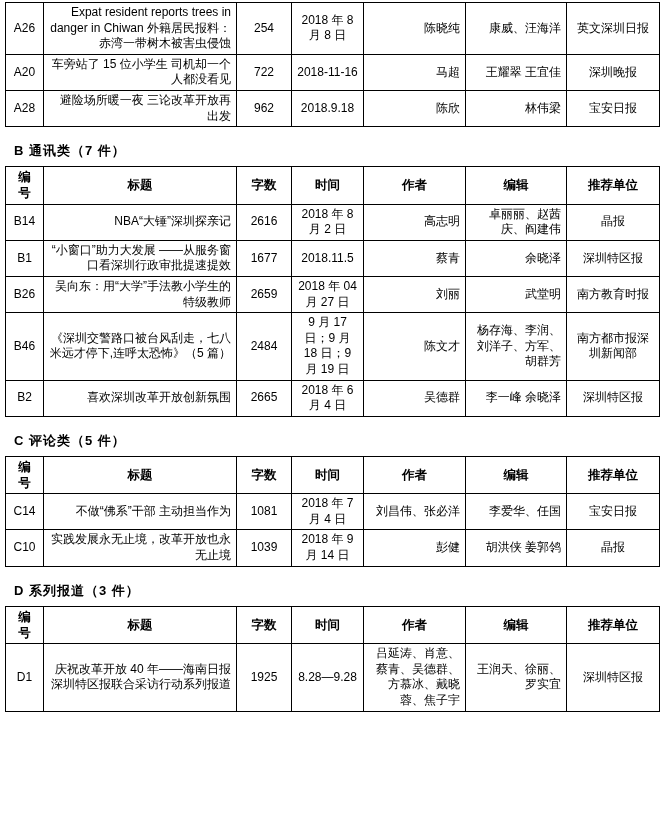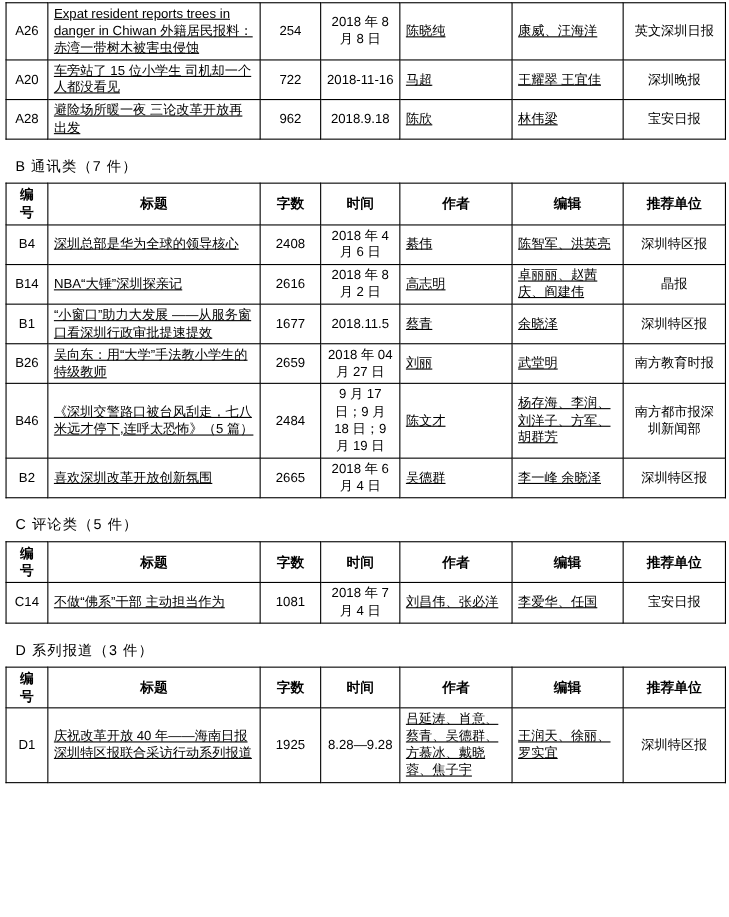--- a/index.html
+++ b/index.html
@@ -11,21 +11,21 @@
   }
   body { width: 663px; }
   .doc {
     width: 663px;
     box-sizing: border-box;
     padding: 2px 4px 6px 4px;
   }
   .doc-section { margin: 0; }
   .section-heading {
     font-size: 13px;
-    font-weight: normal;
+    font-weight: bold;
     margin: 15px 0 6px 10px;
     letter-spacing: 1px;
   }
   .section-heading:empty { display: none; }
   table.entries {
     border-collapse: collapse;
     table-layout: fixed;
     width: 654px;
     margin-left: 1px;
     font-size: 12px;
@@ -42,21 +42,21 @@
   table.entries th {
     font-weight: bold;
     text-align: center;
     font-size: 12.5px;
     height: 30px;
     padding: 2px 3px;
   }
   table.entries th.col-id { padding: 2px 8px; }
   table.entries td { height: 30px; }
   td.col-id, td.col-word_count, td.col-date, td.col-recommender { text-align: center; }
-  td.col-title, td.col-author, td.col-editor { text-align: left; text-decoration: underline; }
+  td.col-title, td.col-author, td.col-editor { text-align: right; }
 </style>
 </head>
 <body>
 
 <div class="doc">
 
   <section class="doc-section">
 
     <table class="entries">
       <colgroup>
@@ -119,29 +119,20 @@
             <th class="col-title">标题</th>
             <th class="col-word_count">字数</th>
             <th class="col-date">时间</th>
             <th class="col-author">作者</th>
             <th class="col-editor">编辑</th>
             <th class="col-recommender">推荐单位</th>
           </tr>
         </thead>
       <tbody>
           <tr>
-            <td class="col-id">B4</td>
-            <td class="col-title">深圳总部是华为全球的领导核心</td>
-            <td class="col-word_count">2408</td>
-            <td class="col-date">2018 年 4 月 6 日</td>
-            <td class="col-author">綦伟</td>
-            <td class="col-editor">陈智军、洪英亮</td>
-            <td class="col-recommender">深圳特区报</td>
-          </tr>
-          <tr>
             <td class="col-id">B14</td>
             <td class="col-title">NBA“大锤”深圳探亲记</td>
             <td class="col-word_count">2616</td>
             <td class="col-date">2018 年 8 月 2 日</td>
             <td class="col-author">高志明</td>
             <td class="col-editor">卓丽丽、赵茜庆、阎建伟</td>
             <td class="col-recommender">晶报</td>
           </tr>
           <tr>
             <td class="col-id">B1</td>
@@ -209,20 +200,29 @@
       <tbody>
           <tr>
             <td class="col-id">C14</td>
             <td class="col-title">不做“佛系”干部 主动担当作为</td>
             <td class="col-word_count">1081</td>
             <td class="col-date">2018 年 7 月 4 日</td>
             <td class="col-author">刘昌伟、张必洋</td>
             <td class="col-editor">李爱华、任国</td>
             <td class="col-recommender">宝安日报</td>
           </tr>
+          <tr>
+            <td class="col-id">C10</td>
+            <td class="col-title">实践发展永无止境，改革开放也永无止境</td>
+            <td class="col-word_count">1039</td>
+            <td class="col-date">2018 年 9 月 14 日</td>
+            <td class="col-author">彭健</td>
+            <td class="col-editor">胡洪侠 姜郭鸰</td>
+            <td class="col-recommender">晶报</td>
+          </tr>
         </tbody>
     </table>
   </section>
 
   <section class="doc-section">
     <h2 class="section-heading">D 系列报道（3 件）</h2>
     <table class="entries">
       <colgroup>
         <col style="width:38px">
           <col style="width:193px">

